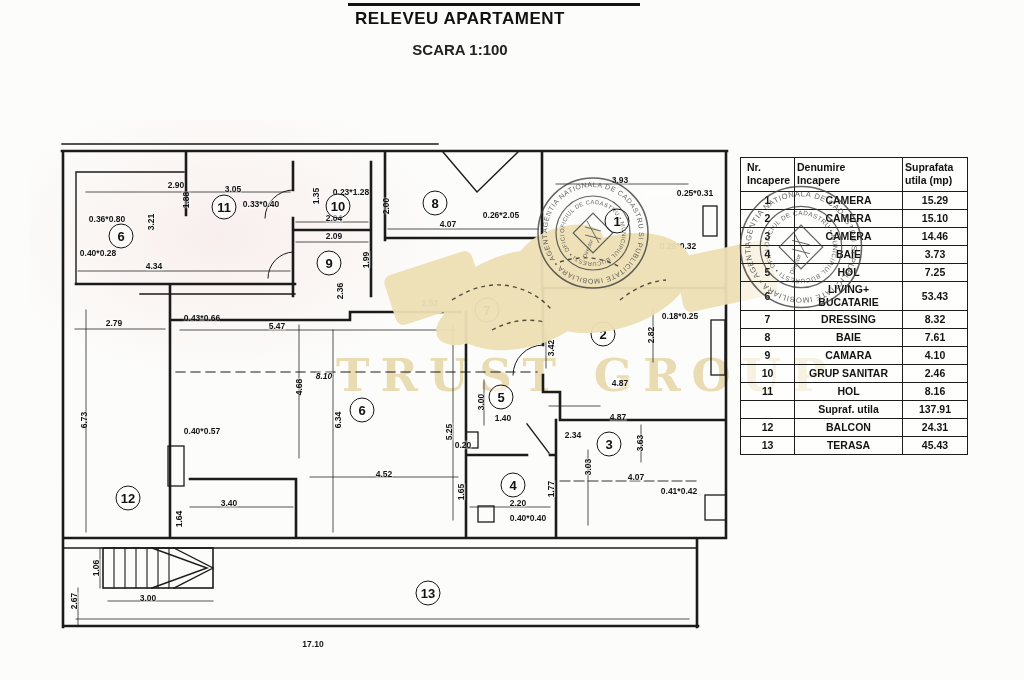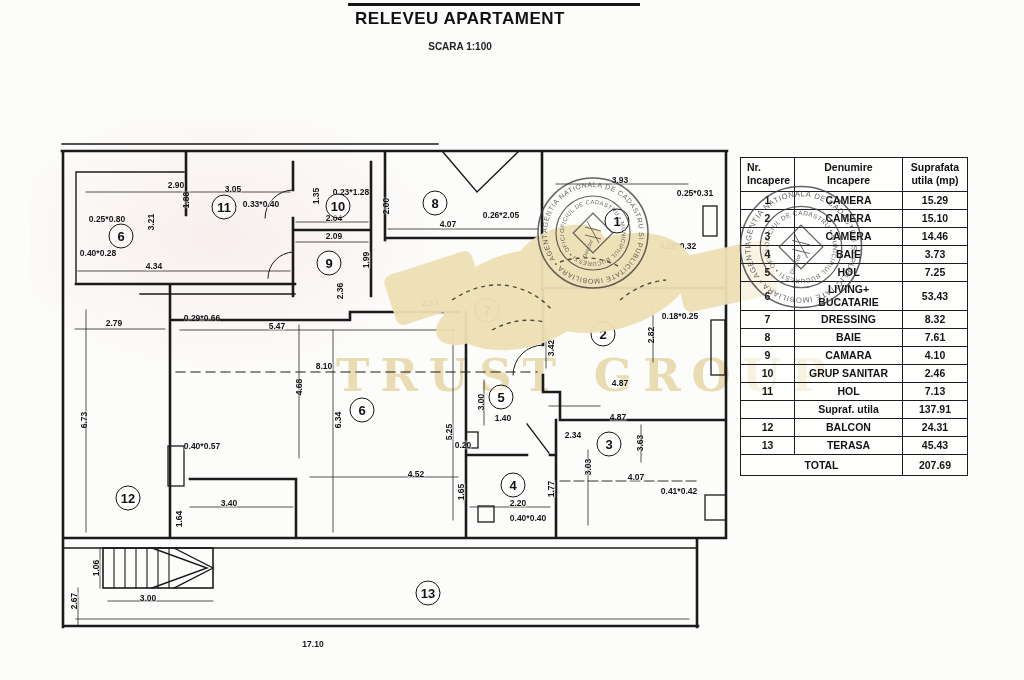--- a/index.html
+++ b/index.html
@@ -7,39 +7,39 @@
        font-family:"Liberation Sans",sans-serif;}
   .layer{position:absolute;left:0;top:0;width:1024px;height:680px;pointer-events:none;}
   
   .tint{position:absolute;left:30px;top:120px;width:420px;height:260px;
         background:radial-gradient(ellipse at 45% 45%, rgba(222,150,150,.13), rgba(222,150,150,0) 70%);}
   
   .title-rule{position:absolute;left:348px;top:3px;width:292px;height:3px;background:#141414;}
   .title{position:absolute;left:330px;top:9px;width:260px;text-align:center;
          font-size:17px;font-weight:700;letter-spacing:.5px;color:#111;}
   .scale{position:absolute;left:330px;top:41px;width:260px;text-align:center;
-         font-size:10px;font-weight:700;color:#222;}
+         font-size:15px;font-weight:700;color:#222;}
   
   .wm-text{position:absolute;left:336px;top:349px;width:420px;
            font-family:"DejaVu Serif",serif;font-weight:700;font-size:45px;
            letter-spacing:11px;opacity:.9;white-space:nowrap;}
   
   .dim{position:absolute;transform:translate(-50%,-50%);font-size:8.5px;font-weight:600;
        color:#151515;white-space:nowrap;background:rgba(255,255,255,.35);line-height:9px;}
   .dim.rot{transform:translate(-50%,-50%) rotate(-90deg);}
   .room{position:absolute;width:25px;height:25px;border:1.7px solid #141414;border-radius:50%;
         transform:translate(-50%,-50%);display:flex;align-items:center;justify-content:center;
         font-size:13px;font-weight:700;color:#111;background:rgba(255,255,255,.55);box-sizing:border-box;}
   
   .atable{position:absolute;left:740px;top:157px;width:226px;border:1.7px solid #1c1c1c;background:rgba(255,255,255,.6);}
   .thead{display:grid;grid-template-columns:54px 108px 64px;}
   .th{font-size:10.5px;font-weight:600;color:#111;padding:3px 2px 4px 2px;line-height:13px;}
   .th.b{border-right:1.4px solid #1c1c1c;}
   .th.left{padding-left:6px;}
-  .th.mid,.th.right{text-align:center;}
+  .th.mid,.th.right{}
   .trow{display:grid;grid-template-columns:54px 108px 64px;border-top:1.5px solid #1c1c1c;min-height:17px;}
   .trow.ttotal{grid-template-columns:162px 64px;min-height:20px;}
   .tc{font-size:10.5px;font-weight:700;color:#131313;display:flex;flex-direction:column;
       align-items:center;justify-content:center;line-height:13px;padding:1px 0;text-align:center;}
   .tc.nr,.tc.nm{border-right:1.4px solid #1c1c1c;}
   .ttotal .tc:first-child{border-right:1.4px solid #1c1c1c;}
   svg{position:absolute;left:0;top:0;}
   .stamps{opacity:.8;}
   .hs{opacity:.95;}
 </style>
@@ -112,58 +112,58 @@
     <path stroke-width="1.1" d="M114,548 V588 M125,548 V588 M136,548 V588 M147,548 V588 M158,548 V588 M169,548 V588"></path>
     <path stroke-width="1.4" d="M152,548 L207,568 L152,588 M174,548 L213,568 L174,588"></path>
   </g>
 </svg>
 
 <div class="layer">
     <div class="dim" style="left: 176px; top: 185px;">2.90</div>
     <div class="dim" style="left: 233px; top: 189px;">3.05</div>
     <div class="dim" style="left: 261px; top: 204px;">0.33*0.40</div>
     <div class="dim rot" style="left: 186px; top: 200px;">1.88</div>
-    <div class="dim" style="left: 107px; top: 219px;">0.25*0.80</div>
+    <div class="dim" style="left: 107px; top: 219px;">0.36*0.80</div>
     <div class="dim rot" style="left: 151px; top: 222px;">3.21</div>
     <div class="dim" style="left: 98px; top: 253px;">0.40*0.28</div>
     <div class="dim" style="left: 154px; top: 266px;">4.34</div>
     <div class="dim rot" style="left: 316px; top: 196px;">1.35</div>
     <div class="dim" style="left: 351px; top: 192px;">0.23*1.28</div>
     <div class="dim" style="left: 334px; top: 218px;">2.04</div>
     <div class="dim" style="left: 334px; top: 236px;">2.09</div>
     <div class="dim rot" style="left: 366px; top: 260px;">1.99</div>
     <div class="dim rot" style="left: 386px; top: 206px;">2.00</div>
     <div class="dim" style="left: 448px; top: 224px;">4.07</div>
     <div class="dim" style="left: 501px; top: 215px;">0.26*2.05</div>
     <div class="dim" style="left: 620px; top: 180px;">3.93</div>
     <div class="dim" style="left: 679px; top: 193px; padding-left: 32px;">0.25*0.31</div>
     <div class="dim" style="left: 678px; top: 246px;">0.28*0.32</div>
     <div class="dim rot" style="left: 340px; top: 291px;">2.36</div>
     <div class="dim" style="left: 430px; top: 303px;">2.53</div>
     <div class="dim" style="left: 114px; top: 323px;">2.79</div>
-    <div class="dim" style="left: 202px; top: 318px;">0.29*0.66</div>
+    <div class="dim" style="left: 202px; top: 318px;">0.43*0.66</div>
     <div class="dim" style="left: 277px; top: 326px;">5.47</div>
     <div class="dim" style="left: 680px; top: 316px;">0.18*0.25</div>
     <div class="dim rot" style="left: 551px; top: 348px;">3.42</div>
     <div class="dim rot" style="left: 651px; top: 335px;">2.82</div>
-    <div class="dim" style="left: 324px; top: 366px;">8.10</div>
+    <div class="dim" style="left: 324px; top: 376px; font-style: italic;">8.10</div>
     <div class="dim" style="left: 620px; top: 383px;">4.87</div>
     <div class="dim rot" style="left: 84px; top: 420px;">6.73</div>
     <div class="dim rot" style="left: 299px; top: 387px;">4.68</div>
     <div class="dim rot" style="left: 338px; top: 420px;">6.34</div>
     <div class="dim rot" style="left: 481px; top: 402px;">3.00</div>
     <div class="dim" style="left: 573px; top: 402px; margin-top: 33px;">2.34</div>
     <div class="dim" style="left: 503px; top: 418px;">1.40</div>
     <div class="dim" style="left: 618px; top: 417px;">4.87</div>
     <div class="dim rot" style="left: 449px; top: 432px;">5.25</div>
-    <div class="dim" style="left: 202px; top: 431px; margin-top: 15px;">0.40*0.57</div>
+    <div class="dim" style="left: 202px; top: 431px;">0.40*0.57</div>
     <div class="dim" style="left: 463px; top: 445px;">0.20</div>
     <div class="dim rot" style="left: 640px; top: 443px;">3.63</div>
     <div class="dim rot" style="left: 588px; top: 467px;">3.03</div>
-    <div class="dim" style="left: 384px; top: 474px; margin-left: 32px;">4.52</div>
+    <div class="dim" style="left: 384px; top: 474px;">4.52</div>
     <div class="dim" style="left: 636px; top: 477px;">4.07</div>
     <div class="dim rot" style="left: 461px; top: 492px;">1.65</div>
     <div class="dim rot" style="left: 551px; top: 489px;">1.77</div>
     <div class="dim" style="left: 679px; top: 491px;">0.41*0.42</div>
     <div class="dim" style="left: 518px; top: 503px;">2.20</div>
     <div class="dim" style="left: 229px; top: 503px;">3.40</div>
     <div class="dim" style="left: 528px; top: 518px;">0.40*0.40</div>
     <div class="dim rot" style="left: 179px; top: 519px;">1.64</div>
     <div class="dim rot" style="left: 96px; top: 568px;">1.06</div>
     <div class="dim" style="left: 148px; top: 598px;">3.00</div>
@@ -287,21 +287,21 @@
         <div class="tc nm">
           <div>GRUP SANITAR</div>
         </div>
         <div class="tc ar">2.46</div>
       </div>
       <div class="trow">
         <div class="tc nr">11</div>
         <div class="tc nm">
           <div>HOL</div>
         </div>
-        <div class="tc ar">7.13</div>
+        <div class="tc ar">8.16</div>
       </div>
       <div class="trow">
         <div class="tc nr"></div>
         <div class="tc nm">
           <div>Supraf. utila</div>
         </div>
         <div class="tc ar">137.91</div>
       </div>
       <div class="trow">
         <div class="tc nr">12</div>
@@ -309,26 +309,20 @@
           <div>BALCON</div>
         </div>
         <div class="tc ar">24.31</div>
       </div>
       <div class="trow">
         <div class="tc nr">13</div>
         <div class="tc nm">
           <div>TERASA</div>
         </div>
         <div class="tc ar">45.43</div>
-      </div>
-      <div class="trow ttotal">
-        <div class="tc">
-          <div>TOTAL</div>
-        </div>
-        <div class="tc ar">207.69</div>
       </div>
     </div>
 </div>
 
 <svg class="stamps" width="1024" height="680" viewBox="0 0 1024 680">
   <g stroke="#3d3d3d" fill="none">
     <g transform="translate(593,233)">
       <circle r="55" stroke-width="1.5"></circle>
       <circle r="37" stroke-width="1.2"></circle>
       <path id="sA-o" d="M -46,0 A 46,46 0 1,1 46,0 A 46,46 0 1,1 -46,0" stroke="none"></path>

